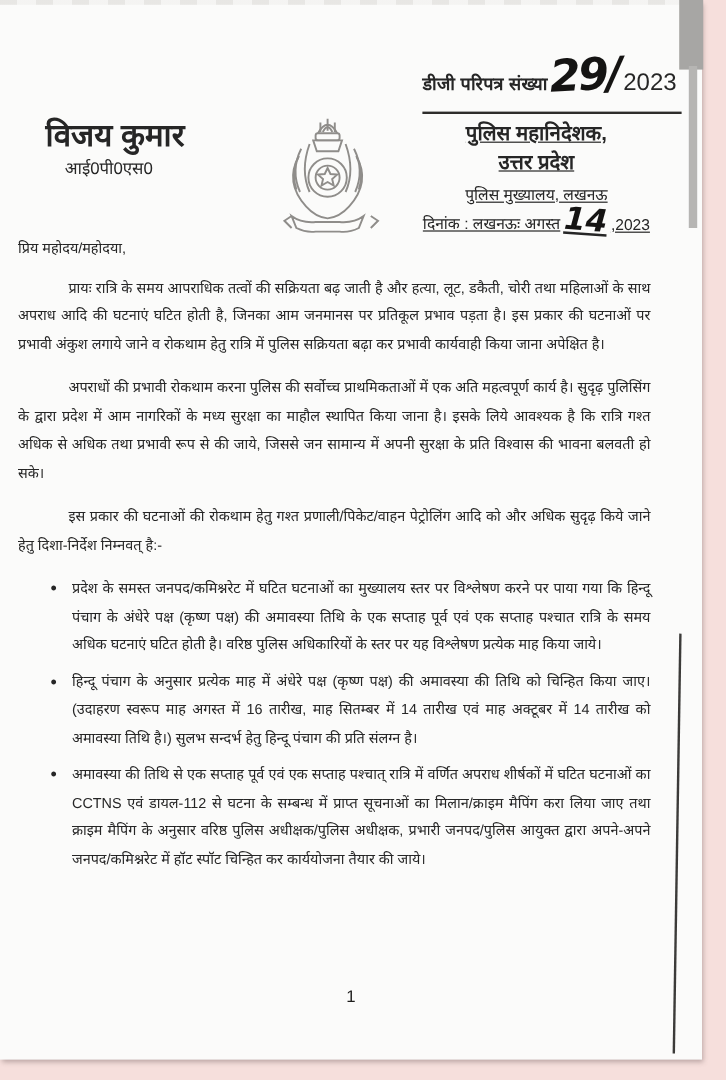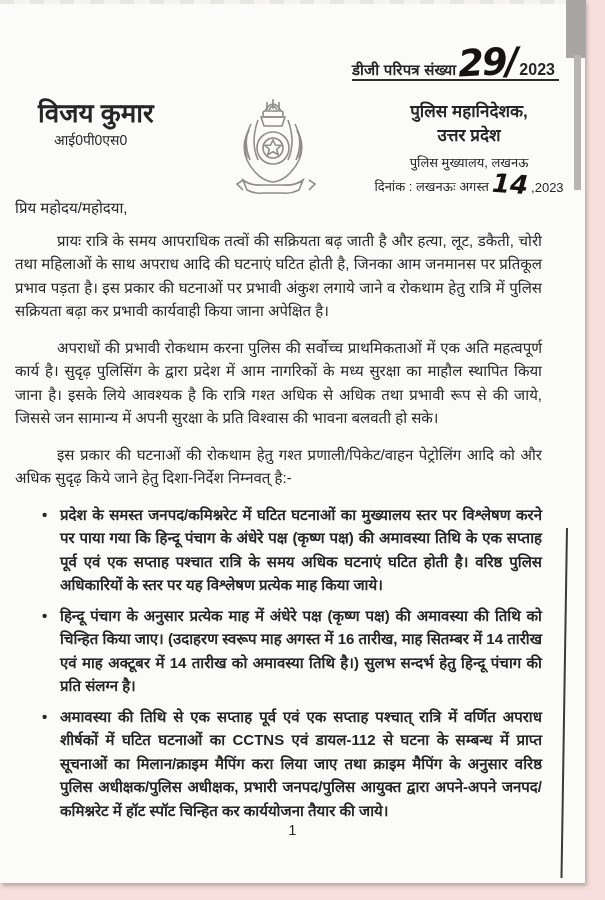--- a/index.html
+++ b/index.html
@@ -30,53 +30,53 @@
   .top-noise{
     position:absolute;top:0;left:0;width:585px;height:4px;
     background:repeating-linear-gradient(90deg,#d8d6d2 0 14px,#efeeec 14px 30px);
     opacity:.55;
   }
 
   
   .circ-row{
     position:absolute;top:48px;left:352px;
     display:flex;align-items:baseline;
-    border-bottom:2px solid #2e2d2b;padding-bottom:0;padding-right:4px;
+    border-bottom:2px solid #2e2d2b;padding-bottom:12px;padding-right:4px;
   }
   .circ-label{font-size:15px;font-weight:bold;letter-spacing:.2px;}
   .hand{
     font-family:"DejaVu Sans",sans-serif;font-style:italic;font-weight:bold;
     display:inline-block;color:#151413;
   }
   .circ-number{font-size:37px;line-height:30px;transform:rotate(-3deg);margin-left:2px;letter-spacing:-2px;}
-  .circ-year{font-size:16px;font-weight:bold;margin-left:2px;}
+  .circ-year{font-size:20px;font-weight:normal;margin-left:2px;}
 
   .sender{position:absolute;left:38px;top:94px;}
   .sender-name{font-size:26px;font-weight:bold;}
   .sender-desig{font-size:14px;margin-top:0;margin-left:16px;}
 
   .emblem{position:absolute;left:225px;top:96px;}
 
-  .recipient{position:absolute;left:364px;top:100px;width:210px;text-align:center;}
+  .recipient{position:absolute;left:342px;top:100px;width:210px;text-align:center;text-decoration:underline;}
   .recip-title{font-size:17px;font-weight:bold;line-height:24px;}
   .recip-state{font-size:17px;font-weight:bold;line-height:24px;text-align:center;}
   .recip-office{font-size:13px;margin-top:5px;}
   .recip-date{font-size:13px;margin-top:2px;display:flex;align-items:flex-end;justify-content:center;gap:3px;}
   .date-day{font-size:26px;line-height:22px;transform:rotate(4deg);}
 
   
   .letter{
     position:absolute;left:15px;top:196px;width:527px;
-    font-size:15px;line-height:23.5px;text-align:justify;
+    font-size:12px;line-height:23.5px;text-align:justify;
   }
   .salutation{text-align:left;margin-bottom:9px;}
   .para{text-indent:42px;margin:0 0 13px 0;}
   .bullets{list-style:none;margin:6px 0 0 0;padding:0;}
   .bullets li{
-    position:relative;margin:0 0 7px 0;padding-left:45px;font-weight:bold;
+    position:relative;margin:0 0 7px 0;padding-left:45px;
   }
   .bullets li::before{
     content:"\2022";position:absolute;left:27px;top:0;
     font-size:15px;
   }
   .page-num{
     position:absolute;left:0;top:822px;width:585px;text-align:center;
     font-size:14px;color:#1e1d1c;
   }
   svg .ln{fill:none;stroke:#8f8d8a;stroke-width:1.6;}

